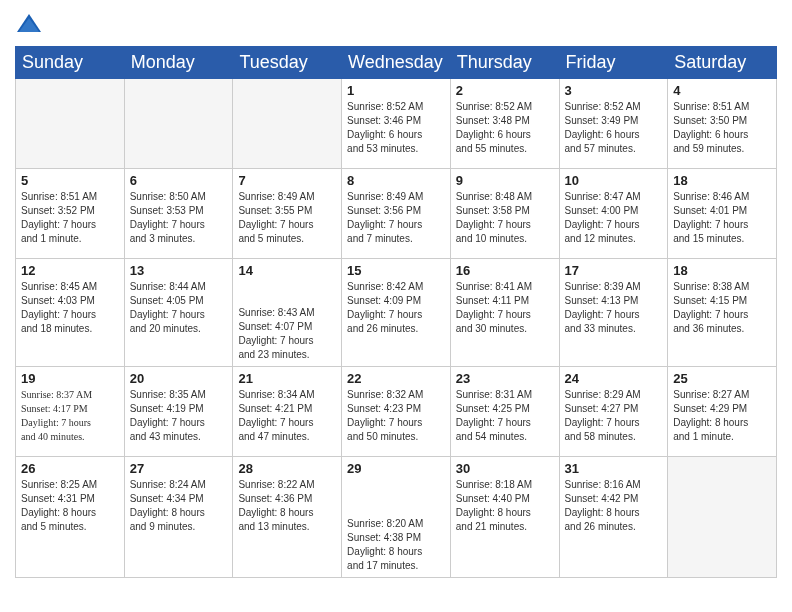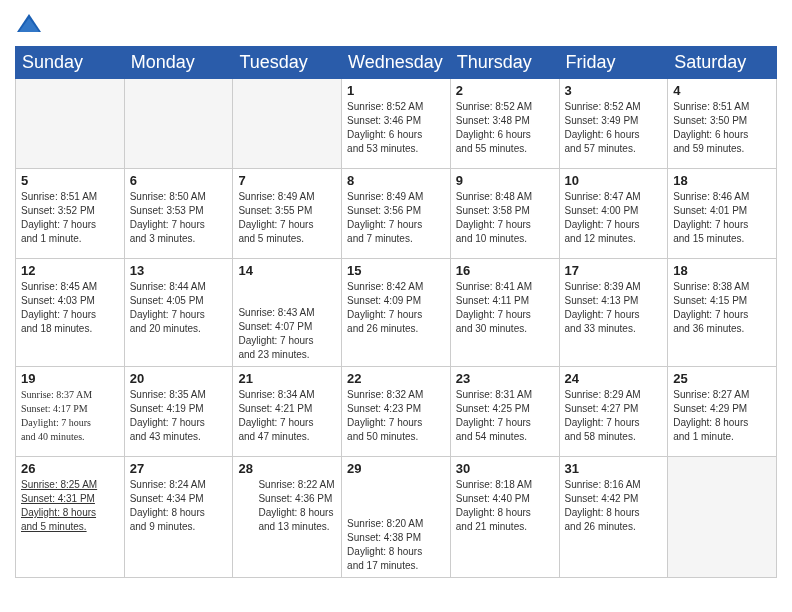--- a/index.html
+++ b/index.html
@@ -303,35 +303,35 @@
             <span class="day-num">25</span>
             <div class="day-info" style="white-space: pre-line;">Sunrise: 8:27 AM
 Sunset: 4:29 PM
 Daylight: 8 hours
 and 1 minute.</div>
           </td>
         </tr>
         <tr>
           <td>
             <span class="day-num">26</span>
-            <div class="day-info" style="white-space: pre-line; text-decoration: underline;">Sunrise: 8:25 AM
+            <div class="day-info" style="white-space: pre-line;">Sunrise: 8:25 AM
 Sunset: 4:31 PM
 Daylight: 8 hours
 and 5 minutes.</div>
           </td>
           <td>
             <span class="day-num">27</span>
             <div class="day-info" style="white-space: pre-line;">Sunrise: 8:24 AM
 Sunset: 4:34 PM
 Daylight: 8 hours
 and 9 minutes.</div>
           </td>
           <td>
             <span class="day-num">28</span>
-            <div class="day-info" style="white-space: pre-line; margin-left: 20px;">Sunrise: 8:22 AM
+            <div class="day-info" style="white-space: pre-line;">Sunrise: 8:22 AM
 Sunset: 4:36 PM
 Daylight: 8 hours
 and 13 minutes.</div>
           </td>
           <td>
             <span class="day-num">29</span>
             <div class="day-info" style="white-space: pre-line; margin-top: 41px;">Sunrise: 8:20 AM
 Sunset: 4:38 PM
 Daylight: 8 hours
 and 17 minutes.</div>

